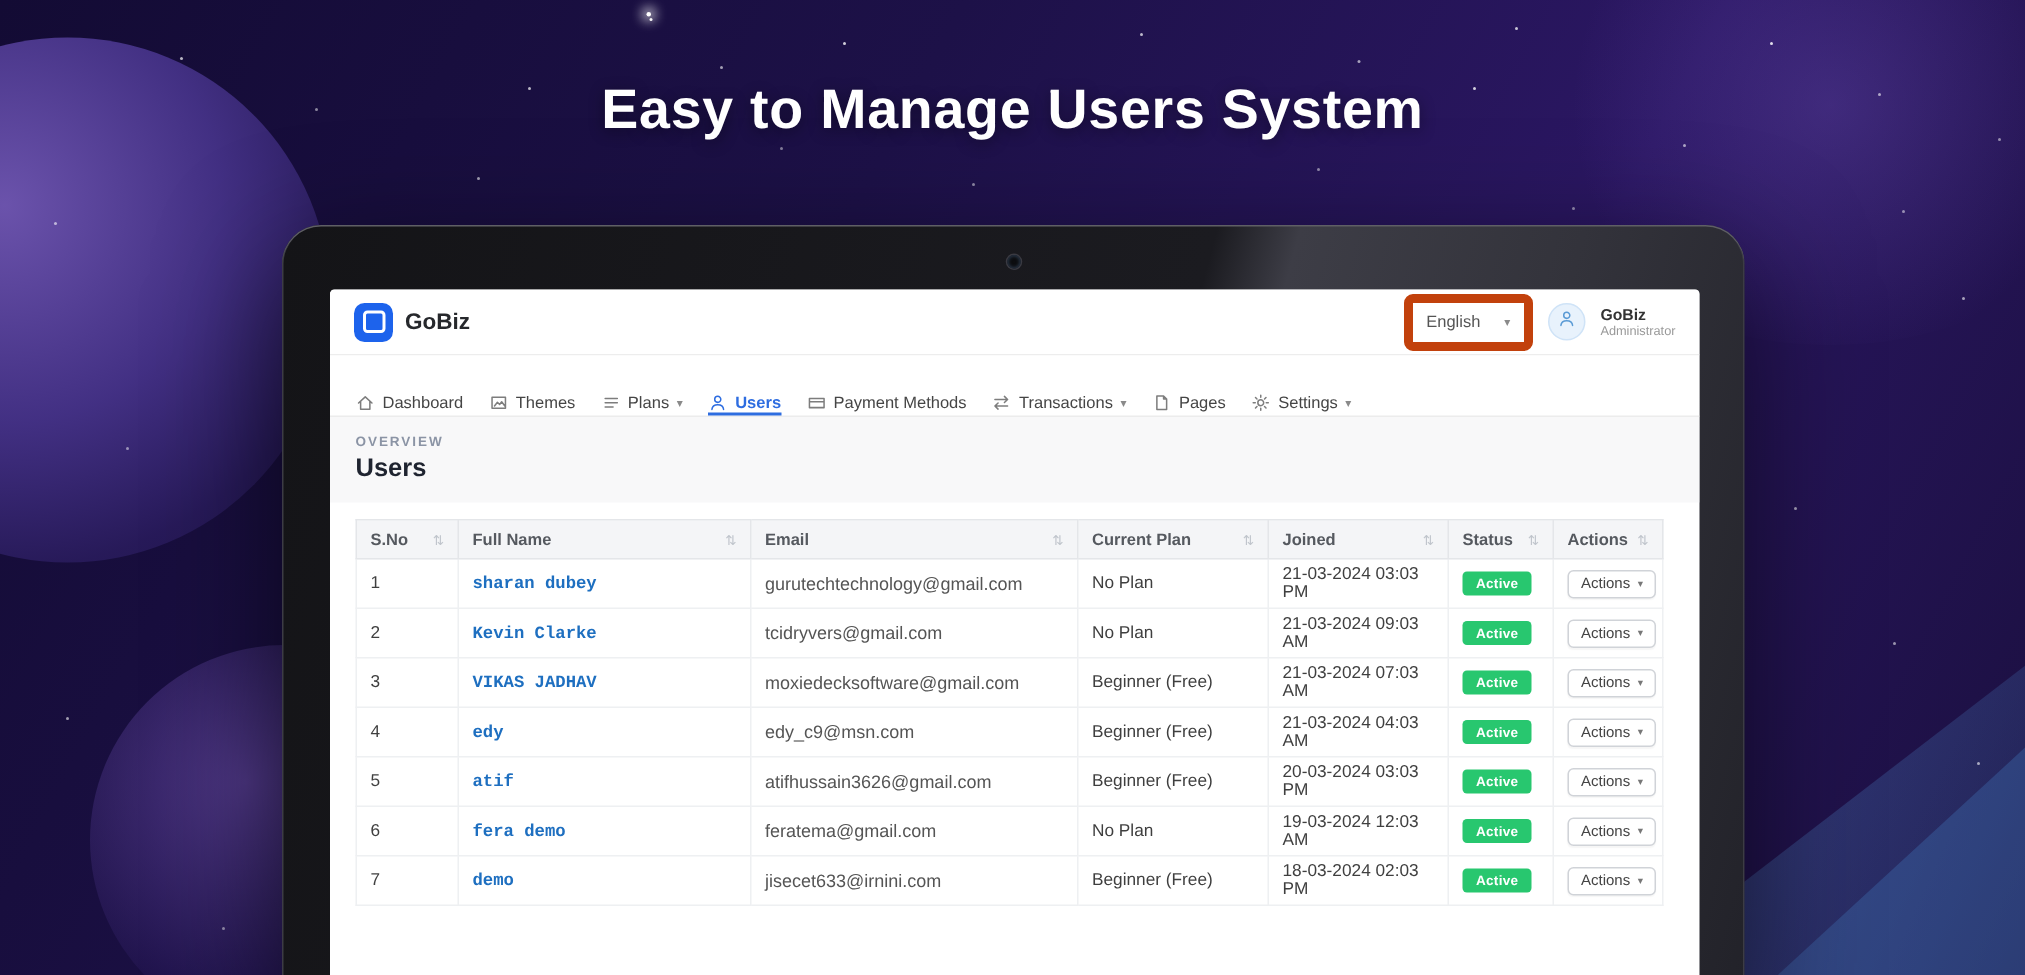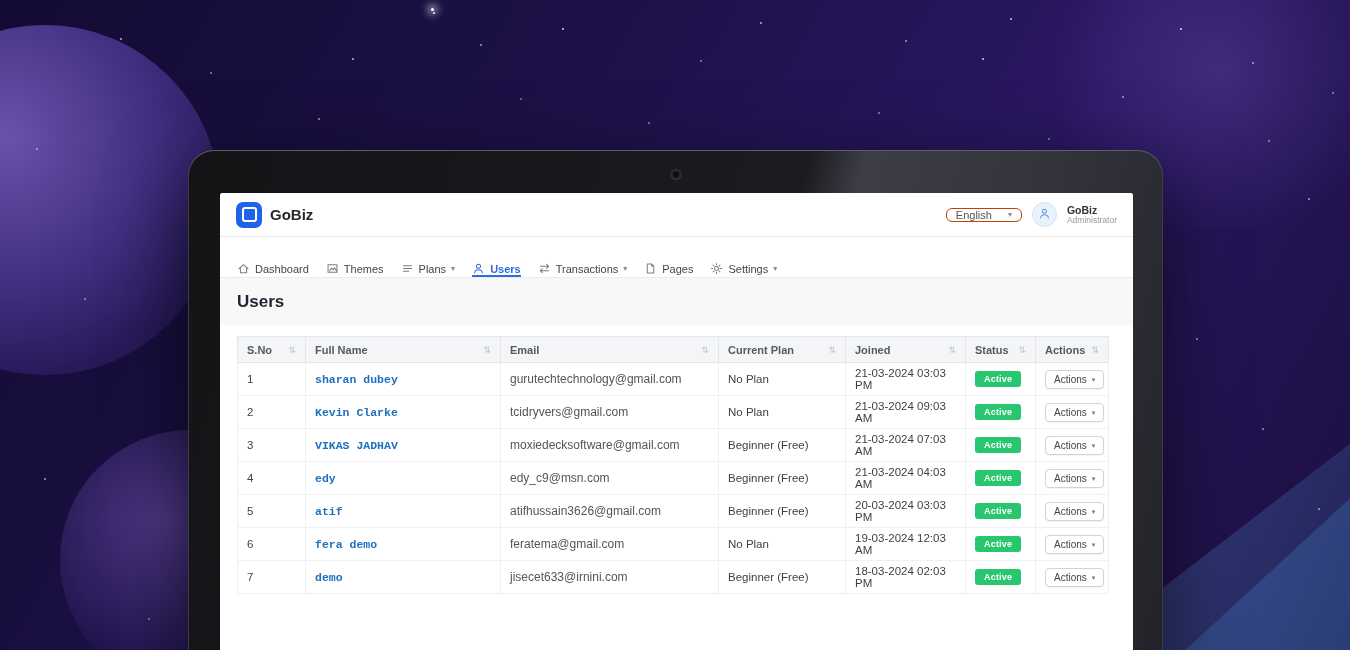--- a/index.html
+++ b/index.html
@@ -58,22 +58,22 @@
   .screen { position:absolute; left:32px; top:43px; width:913px; height:477px;
     background:#ffffff; border-radius:3px; overflow:hidden; }
 
   
   .app-header { height:44px; display:flex; align-items:center; padding:0 16px; border-bottom:1px solid #ededed; background:#fff; }
   .logo { width:26px; height:26px; border-radius:7px; background:var(--logo-blue,#1d63ec);
     display:flex; align-items:center; justify-content:center; flex:0 0 auto; }
   .logo::before { content:""; width:11px; height:11px; border:2.2px solid #fff; border-radius:3px; }
   .brand { margin-left:8px; font-size:15px; font-weight:700; color:#26282c; }
   .hdr-right { margin-left:auto; display:flex; align-items:center; gap:10px; }
-  .lang-select { height:14px; display:flex; align-items:center; gap:16px; padding:0 9px;
-    border:1px solid #c2410c; border-radius:6px; font-size:11px; color:#555; background:#fff; cursor:pointer; }
+  .lang-select { height:38px; display:flex; align-items:center; gap:16px; padding:0 9px;
+    border:6px solid #c2410c; border-radius:6px; font-size:11px; color:#555; background:#fff; cursor:pointer; }
   .caret { font-size:8px; color:#8a8a8a; line-height:1; }
   .avatar { width:25px; height:25px; border-radius:50%; background:#e8f2fc; border:1px solid #cfe3f7;
     display:flex; align-items:center; justify-content:center; color:#5b9bd5; }
   .avatar svg { width:13px; height:13px; }
   .profile-text { display:flex; flex-direction:column; line-height:1.15; }
   .profile-name { font-size:10.5px; font-weight:700; color:#333; }
   .profile-role { font-size:8.5px; color:#999; }
 
   
   .navbar { height:41px; display:flex; align-items:flex-end; gap:17px; padding:0 17px;
@@ -120,20 +120,21 @@
 <body>
 
 <div class="stage">
   <div class="planet"></div>
   <div class="planet2"></div>
   <div class="glow-tr"></div>
   <div class="mtn-a"></div>
   <div class="mtn-b"></div>
   <div class="stars"></div>
 
+  <h1 class="hero-title">Easy to Manage Users System</h1>
 
   <div class="tablet">
     <div class="camera"></div>
 
     <div class="screen">
 
       <div class="app-header">
         <div class="logo"></div>
         <div class="brand">GoBiz</div>
         <div class="hdr-right">
@@ -186,20 +187,29 @@
               <svg viewBox="0 0 16 16" fill="none" stroke="currentColor" stroke-width="1.25" stroke-linecap="round" stroke-linejoin="round">
                 <path d="M8 2.7a2.5 2.5 0 1 1-.01 5A2.5 2.5 0 0 1 8 2.7zM3.2 13.5c.3-2.7 2.2-3.9 4.8-3.9s4.5 1.2 4.8 3.9"></path>
               </svg>
             </span>
     <span class="nav-label">Users</span>
 
   </div>
           <div class="nav-item">
     <span class="nav-icon">
               <svg viewBox="0 0 16 16" fill="none" stroke="currentColor" stroke-width="1.25" stroke-linecap="round" stroke-linejoin="round">
+                <path d="M2 4.5h12v7.5H2zM2 7.2h12"></path>
+              </svg>
+            </span>
+    <span class="nav-label">Payment Methods</span>
+
+  </div>
+          <div class="nav-item">
+    <span class="nav-icon">
+              <svg viewBox="0 0 16 16" fill="none" stroke="currentColor" stroke-width="1.25" stroke-linecap="round" stroke-linejoin="round">
                 <path d="M2.8 5.3h10.4M10.6 2.8l2.6 2.5-2.6 2.5M13.2 10.7H2.8M5.4 8.2 2.8 10.7l2.6 2.5"></path>
               </svg>
             </span>
     <span class="nav-label">Transactions</span>
     <span class="caret">▾</span>
   </div>
           <div class="nav-item">
     <span class="nav-icon">
               <svg viewBox="0 0 16 16" fill="none" stroke="currentColor" stroke-width="1.25" stroke-linecap="round" stroke-linejoin="round">
                 <path d="M4 2.5h5.5L12 5v8.5H4zM9.5 2.5V5H12"></path>
@@ -213,20 +223,21 @@
               <svg viewBox="0 0 16 16" fill="none" stroke="currentColor" stroke-width="1.25" stroke-linecap="round" stroke-linejoin="round">
                 <path d="M8 5.6a2.4 2.4 0 1 1 0 4.8 2.4 2.4 0 0 1 0-4.8zM8 1.8v1.7M8 12.5v1.7M1.8 8h1.7M12.5 8h1.7M3.7 3.7l1.2 1.2M11.1 11.1l1.2 1.2M12.3 3.7l-1.2 1.2M4.9 11.1l-1.2 1.2"></path>
               </svg>
             </span>
     <span class="nav-label">Settings</span>
     <span class="caret">▾</span>
   </div>
         </nav>
 
       <div class="pagehead">
+        <div class="overline">OVERVIEW</div>
         <div class="page-title">Users</div>
       </div>
 
 
       <div class="table-wrap">
         <table>
           <colgroup>
             <col style="width:68px">
               <col style="width:195px">
               <col style="width:218px">

